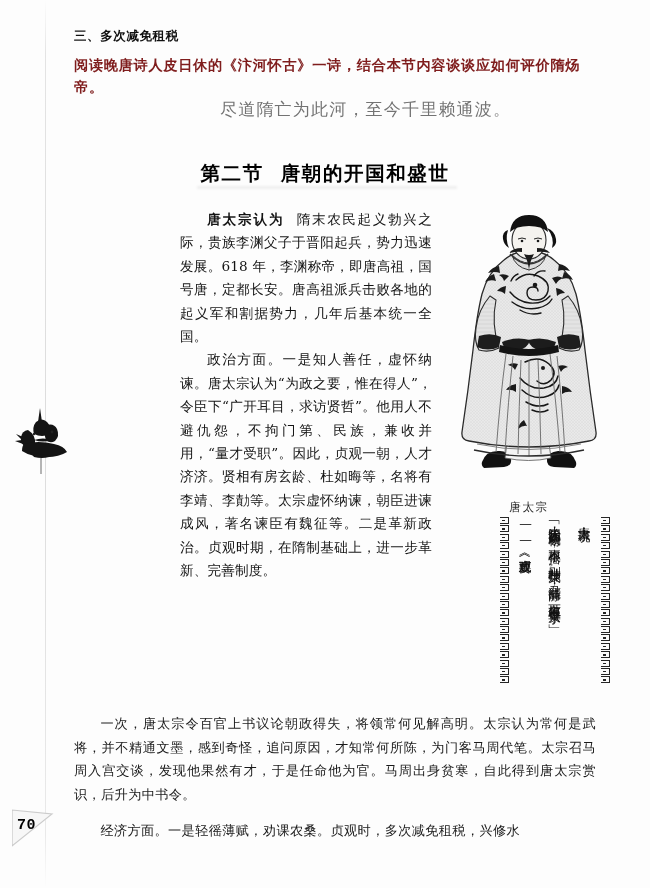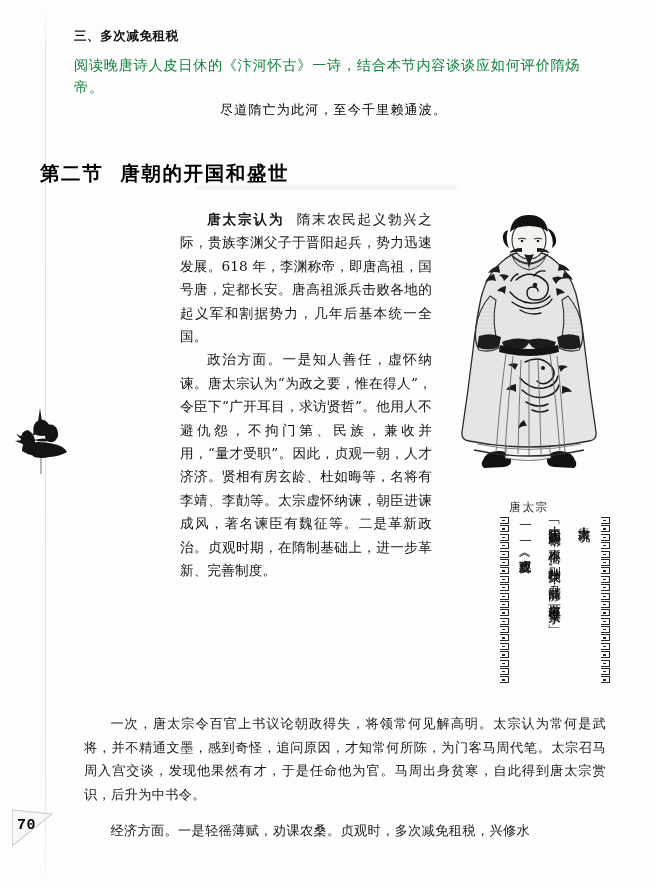--- a/index.html
+++ b/index.html
@@ -40,41 +40,42 @@
     font-weight: bold;
     font-size: 12.5px;
     letter-spacing: 0.6px;
     color: #111;
     margin-bottom: 9px;
   }
   .ex-line {
     font-size: 14.2px;
     letter-spacing: 0.7px;
     line-height: 22px;
-    color: #15803d;
+    color: #7f1d1d;
+    font-weight: bold;
   }
   .poem-line {
-    font-size: 13px;
+    font-size: 17px;
     letter-spacing: 1.2px;
     line-height: 23px;
     padding-left: 146px;
-    color: #000000;
+    color: #737373;
   }
 
   
   .section-title {
     position: absolute;
     left: 0; right: 0;
     top: 160px;
+    text-align: center;
     font-family: "DejaVu Sans", "Liberation Sans", sans-serif;
     font-weight: bold;
     font-size: 19.5px;
     letter-spacing: 1.6px;
     color: #000;
-    padding-left: 40px;
   }
   .section-title .gapsp { display: inline-block; width: 17px; }
   .title-shadow {
     position: absolute;
     left: 197px; top: 186px;
     width: 260px; height: 3px;
     background: rgba(0,0,0,0.055);
     filter: blur(1px);
   }
 
@@ -94,21 +95,21 @@
   .col-main .lead {
     font-family: "DejaVu Sans", "Liberation Sans", sans-serif;
     font-weight: bold;
     letter-spacing: 0.4px;
   }
   .col-main .lead-gap { display: inline-block; width: 11px; }
 
   
   .col-wide {
     position: absolute;
-    left: 84px;
+    left: 74px;
     width: 522px;
     font-size: 13.2px;
     line-height: 23.6px;
     letter-spacing: 0.35px;
     text-align: justify;
     text-justify: inter-ideograph;
     color: #1a1a1a;
   }
   .col-wide p { margin: 0; text-indent: 2em; }
   .para-story { top: 712px; }

